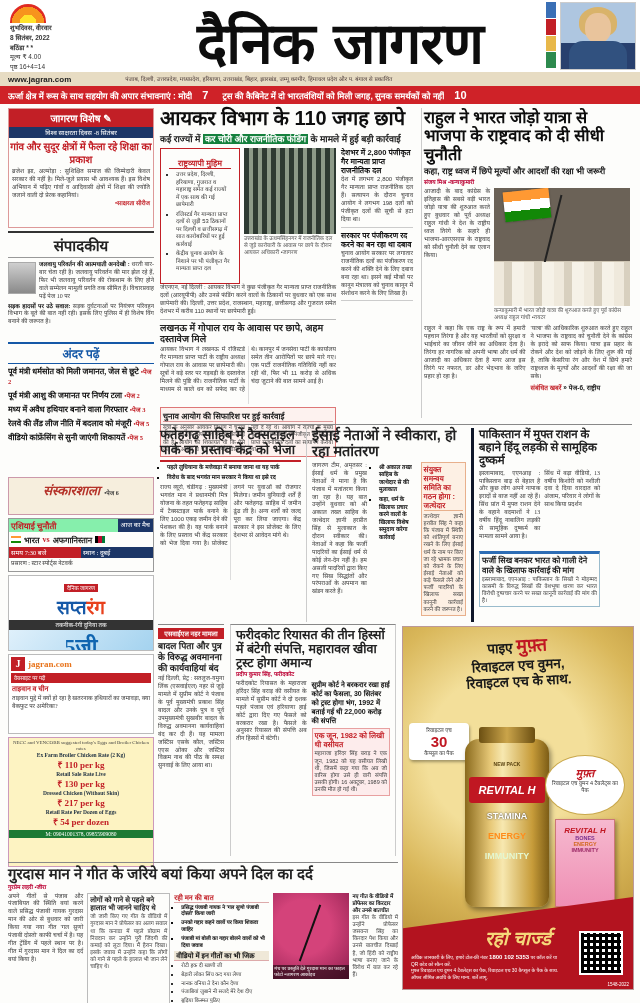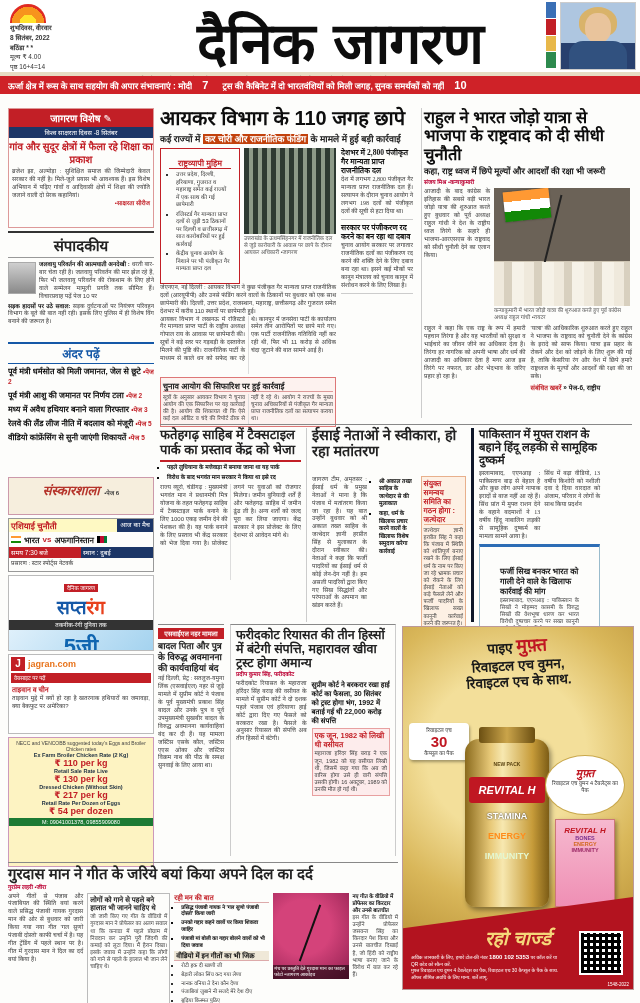--- a/index.html
+++ b/index.html
@@ -20,38 +20,38 @@
   .paper-title{font-size:57px;font-weight:900;color:#0d0d0d;letter-spacing:-1px;
                font-family:"DejaVu Sans","Liberation Sans",sans-serif;}
   .truss{width:74px;height:66px;background:linear-gradient(180deg,#aec6e0 0 60%,#28406e 60% 100%);
          border:1px solid #ccc;position:relative;overflow:hidden;}
   .truss .hair{position:absolute;left:18px;top:4px;width:38px;height:30px;border-radius:50% 50% 40% 40%;background:#d9b36a;}
   .truss .face{position:absolute;left:24px;top:10px;width:26px;height:30px;border-radius:45%;background:#e9c49c;}
   .truss .body{position:absolute;left:8px;top:38px;width:58px;height:28px;border-radius:14px 14px 0 0;background:#31517f;}
   .tiles{width:10px;height:66px;display:flex;flex-direction:column;gap:1px;}
   .tiles div{flex:1;}
   #beige{left:0;top:72px;width:640px;height:14px;background:#e7dcc3;display:flex;align-items:center;padding:0 8px;box-sizing:border-box;}
-  #redstrip{left:0;top:76px;width:640px;height:18px;background:#cf2228;color:#fff;display:flex;align-items:center;padding:0 8px;box-sizing:border-box;gap:6px;}
+  #redstrip{left:0;top:86px;width:640px;height:18px;background:#cf2228;color:#fff;display:flex;align-items:center;padding:0 8px;box-sizing:border-box;gap:6px;}
   .teaser{font-size:8.5px;font-weight:bold;white-space:nowrap;overflow:hidden;}
   .tpage{font-size:11px;font-weight:bold;margin:0 8px 0 4px;}
   
   #sidebar{left:8px;top:108px;width:146px;height:748px;}
-  .sb{margin-bottom:3px;overflow:hidden;}
+  .sb{margin-bottom:3px;overflow:hidden;font-family:Liberation Serif, serif;}
   .vish-head{background:#c21f26;color:#fff;font-size:10px;font-weight:bold;text-align:center;padding:2px 0;}
   .vish-sub{background:#1c3667;color:#fff;font-size:6.5px;text-align:center;padding:1px 0;}
   .vish-hl{color:#c21f26;font-size:10px;font-weight:bold;text-align:center;line-height:1.25;margin:3px 0 2px;}
   .edi-title{font-size:15px;font-weight:900;text-align:center;border-top:2px solid #333;border-bottom:1px solid #999;padding:2px 0;margin-bottom:3px;}
   .edihead{width:26px;height:30px;float:left;margin:1px 3px 1px 0;background:linear-gradient(180deg,#cfcfcf,#8a8a8a);border:1px solid #aaa;}
   .andar-title{color:#1558a7;font-size:12px;font-weight:bold;text-align:center;border-top:2px solid #1558a7;border-bottom:1px solid #1558a7;padding:1px 0;margin-bottom:3px;}
   .andar-item{font-size:8px;font-weight:bold;line-height:1.25;margin-bottom:4px;color:#111;}
   .andar-item .pg{color:#c21f26;font-weight:bold;font-size:6.5px;}
   .sansk{border:1px solid #c9a;background:#f6eedd;text-align:center;padding:3px 0;}
   .sansk .tt{font-size:13px;font-weight:900;color:#b5332a;font-style:italic;}
   .asia{border:1px solid #999;}
-  .asia-h{display:flex;background:#fef9c3;}
+  .asia-h{display:flex;background:#86efac;}
   .asia-h .l{flex:1;color:#c21f26;font-weight:900;font-size:8.5px;padding:1px 2px;}
   .asia-h .r{background:#1c3667;color:#fff;font-size:6.5px;padding:1px 3px;}
   .asia-m{display:flex;align-items:center;gap:3px;font-size:8px;font-weight:bold;padding:2px;}
   .flag{width:10px;height:7px;display:inline-block;}
   .flag-in{background:linear-gradient(180deg,#f93 33%,#fff 33% 66%,#128807 66%);}
   .flag-af{background:linear-gradient(90deg,#000 33%,#bf0a30 33% 66%,#007a36 66%);}
   .asia-t{display:flex;font-size:6.5px;color:#fff;}
   .asia-t .a{flex:1;background:#c21f26;padding:1px 2px;}
   .asia-t .b2{flex:1;background:#1c3667;padding:1px 2px;}
   .asia-b{font-size:6px;padding:1px 2px;color:#333;}
@@ -69,33 +69,33 @@
   .jrib{background:#c21f26;color:#fff;font-size:5.5px;padding:1px 3px;margin:0 2px;}
   .venc{background:#fdf3c2;border:1px solid #c9b;text-align:center;}
   .venc .hdr{font-size:5px;color:#444;line-height:1.2;padding:2px 2px 0;}
   .venc .lbl{font-size:5.5px;color:#234;font-weight:bold;}
   .venc .prc{font-size:9px;font-weight:900;color:#c21f26;}
   .venc .ph{background:#1d7a34;color:#fff;font-size:5.5px;padding:1px 0;margin-top:2px;}
   
   #lead{left:160px;top:108px;width:256px;height:310px;border-right:1px solid #ccc;padding-right:5px;}
   .lead-hl{font-size:20px;font-weight:900;color:#0d0d0d;line-height:1.05;}
   .lead-sub{font-size:9px;font-weight:bold;margin:3px 0;}
-  .hl-box{background:#c2410c;color:#fff;padding:0 2px;}
+  .hl-box{background:#15803d;color:#fff;padding:0 2px;}
   .lead-row{display:flex;gap:4px;}
   .muhim{width:86px;border:1px solid #c21f26;padding:8px;box-sizing:border-box;}
   .muhim .tt{color:#c21f26;font-weight:bold;font-size:8px;text-align:center;border-bottom:1px solid #c21f26;margin-bottom:2px;}
   .muhim li,.bl li{font-size:5.8px;line-height:1.3;margin-bottom:2px;color:#333;}
   ul.bl{margin:2px 0;padding-left:7px;list-style:square;color:#c21f26;}
   .photo-lead{width:92px;height:86px;background:repeating-linear-gradient(90deg,#2e3a32 0 5px,#8d9a88 5px 9px),linear-gradient(#55604f,#55604f);}
   .lead-sub2{font-size:9.5px;font-weight:bold;line-height:1.2;margin:3px 0 2px;border-top:1px solid #bbb;padding-top:2px;}
   .cols2{column-count:2;column-gap:6px;column-rule:1px solid #ddd;}
   .ecbox{border:1px solid #d77;background:#fdf2ef;padding:2px;margin-top:3px;}
   .ecbox .tt{font-size:8px;font-weight:bold;color:#222;border-bottom:1px solid #d99;margin-bottom:2px;}
   .minicol{width:72px;}
-  .mini-it{border-bottom:1px solid #ccc;padding-bottom:3px;margin-bottom:3px;font-family:Liberation Serif, serif;}
+  .mini-it{border-bottom:1px solid #ccc;padding-bottom:3px;margin-bottom:3px;}
   .mini-it .h{font-size:7.6px;font-weight:bold;line-height:1.2;margin-bottom:1px;color:#111;}
   
   #rahul{left:424px;top:108px;width:208px;}
   .ra-hl{font-size:16.5px;font-weight:900;line-height:1.12;color:#0d0d0d;}
   .ra-sub{font-size:8.5px;font-weight:bold;margin:2px 0;}
   .byline{font-size:5.8px;color:#b03;font-weight:bold;margin-bottom:2px;}
   .ra-row{display:flex;gap:4px;}
   .photo-rahul{width:136px;height:118px;background:linear-gradient(180deg,#6b6257 0 62%,#cfc6b4 62% 100%);position:relative;overflow:hidden;}
   .photo-rahul .pole{position:absolute;left:58px;top:6px;width:2px;height:70px;background:#222;transform:rotate(14deg);}
   .photo-rahul .fl{position:absolute;left:10px;top:2px;width:46px;height:30px;background:linear-gradient(180deg,#f93 33%,#fff 33% 66%,#128807 66%);transform:rotate(-6deg);box-shadow:0 0 2px #0006;}
@@ -107,23 +107,23 @@
   #band2{left:160px;top:424px;width:472px;height:194px;display:flex;border-top:1px solid #888;padding-top:3px;}
   .b2a{width:146px;padding-right:5px;box-sizing:border-box;}
   .b2b{width:168px;border-left:1px solid #ccc;border-right:3px solid #0f172a;padding:0 5px;box-sizing:border-box;}
   .b2c{width:126px;padding-left:5px;box-sizing:border-box;font-family:Liberation Serif, serif;}
   .b2a-hl{font-size:13px;font-weight:900;line-height:1.12;}
   .b2b-hl{font-size:14.5px;font-weight:900;line-height:1.1;}
   .b2c-hl{font-size:11.5px;font-weight:900;line-height:1.15;}
   .redline{border:0;border-top:2px solid #c21f26;margin:3px 0 2px;}
   .jbox{border:1px solid #e0a;border:1px solid #e8b08c;background:#fdf0e4;padding:2px;}
   .jbox .tt{color:#c21f26;font-weight:bold;font-size:7.5px;line-height:1.2;border-bottom:1px solid #e8b08c;margin-bottom:2px;}
-  .pkbox{border:1px solid #9bc;border-top:3px solid #2d6db5;padding:20px;margin-top:3px;}
+  .pkbox{border:1px solid #9bc;border-top:3px solid #2d6db5;padding:2px;margin-top:10px;}
   .pkbox .tt{font-size:8px;font-weight:900;line-height:1.25;}
-  .b2b-row{display:flex;gap:5px;margin-top:16px;}
+  .b2b-row{display:flex;gap:5px;margin-top:2px;}
   
   #syl{left:158px;top:624px;width:66px;height:232px;border-top:1px solid #888;padding-top:3px;}
   .syl-tag{background:#c21f26;color:#fff;font-size:6.5px;font-weight:bold;text-align:center;padding:1px 0;}
   .syl-hl{font-size:9px;font-weight:900;line-height:1.2;margin:2px 0;}
   #faridkot{left:230px;top:624px;width:166px;height:232px;border-top:1px solid #888;padding:3px 5px 0 5px;box-sizing:border-box;border-left:1px solid #ccc;border-right:1px solid #ccc;}
   .fk-hl{font-size:12.5px;font-weight:900;line-height:1.12;}
   .fk-row{display:flex;gap:5px;margin-top:2px;}
   .fk-stand{font-size:7px;font-weight:bold;line-height:1.3;color:#111;}
   .pinkbox{border:1px solid #e49;border:1px solid #e8a0a0;background:#fdecec;padding:2px;margin-top:3px;}
   .pinkbox .tt{color:#c21f26;font-weight:bold;font-size:7.5px;line-height:1.2;margin-bottom:1px;}
@@ -315,20 +315,21 @@
               <li>रजिस्टर्ड गैर मान्यता प्राप्त दलों से जुड़ी 53 ठिकानों पर दिल्ली व छत्तीसगढ़ में सात कारोबारियों पर हुई कार्रवाई</li>
               <li>केंद्रीय चुनाव आयोग के निशाने पर भी पंजीकृत गैर मान्यता प्राप्त दल</li>
             </ul>
           </div>
           <div>
             <div class="photo-lead"></div>
             <div class="cap" style="width:92px;">उत्तराखंड के ऊधमसिंहनगर में राजनीतिक दल से जुड़े कारोबारी के आवास पर छापे के दौरान आयकर अधिकारी •जागरण</div>
           </div>
         </div>
         <div class="t6 jt">जेएनएन, नई दिल्ली : आयकर विभाग ने कुछ पंजीकृत गैर मान्यता प्राप्त राजनीतिक दलों (आरयूपीपी) और उनसे फंडिंग करने वालों के ठिकानों पर बुधवार को एक साथ छापेमारी की। दिल्ली, उत्तर प्रदेश, राजस्थान, महाराष्ट्र, छत्तीसगढ़ और गुजरात समेत देशभर में करीब 110 स्थानों पर छापेमारी हुई।</div>
+        <div class="lead-sub2">लखनऊ में गोपाल राय के आवास पर छापे, अहम दस्तावेज मिले</div>
         <div class="t6 jt cols2" style="height:58px;overflow:hidden;">आयकर विभाग ने लखनऊ में रजिस्टर्ड गैर मान्यता प्राप्त पार्टी के राष्ट्रीय अध्यक्ष गोपाल राय के आवास पर छापेमारी की। सूत्रों ने बड़े स्तर पर गड़बड़ी के दस्तावेज मिलने की पुष्टि की। राजनीतिक पार्टी के माध्यम से काले धन को सफेद कर रहे थे। कानपुर में जनसेवा पार्टी के कार्यालय समेत तीन आरोपितों पर छापे मारे गए। एक पार्टी राजनीतिक गतिविधि नहीं कर रही थी, फिर भी 11 करोड़ से अधिक चंदा जुटाने की बात सामने आई है।</div>
         <div class="ecbox">
           <div class="tt">चुनाव आयोग की सिफारिश पर हुई कार्रवाई</div>
           <div class="t5 jt cols2" style="height:30px;overflow:hidden;color:#444;">सूत्रों के अनुसार आयकर विभाग ने चुनाव आयोग की एक सिफारिश पर यह कार्रवाई की है। आयोग की शिकायत थी कि ऐसे कई दल ऑडिट व चंदे की रिपोर्ट ठीक से नहीं दे रहे थे। आयोग ने राज्यों के मुख्य चुनाव अधिकारियों से पंजीकृत गैर मान्यता प्राप्त राजनीतिक दलों का सत्यापन कराया था।</div>
         </div>
       </div>
       <div class="minicol">
         <div class="mini-it">
             <div class="h">देशभर में 2,800 पंजीकृत गैर मान्यता प्राप्त राजनीतिक दल</div>
           <div class="t6 jt">देश में लगभग 2,800 पंजीकृत गैर मान्यता प्राप्त राजनीतिक दल हैं। सत्यापन के दौरान चुनाव आयोग ने लगभग 198 दलों को पंजीकृत दलों की सूची से हटा दिया था।</div>

